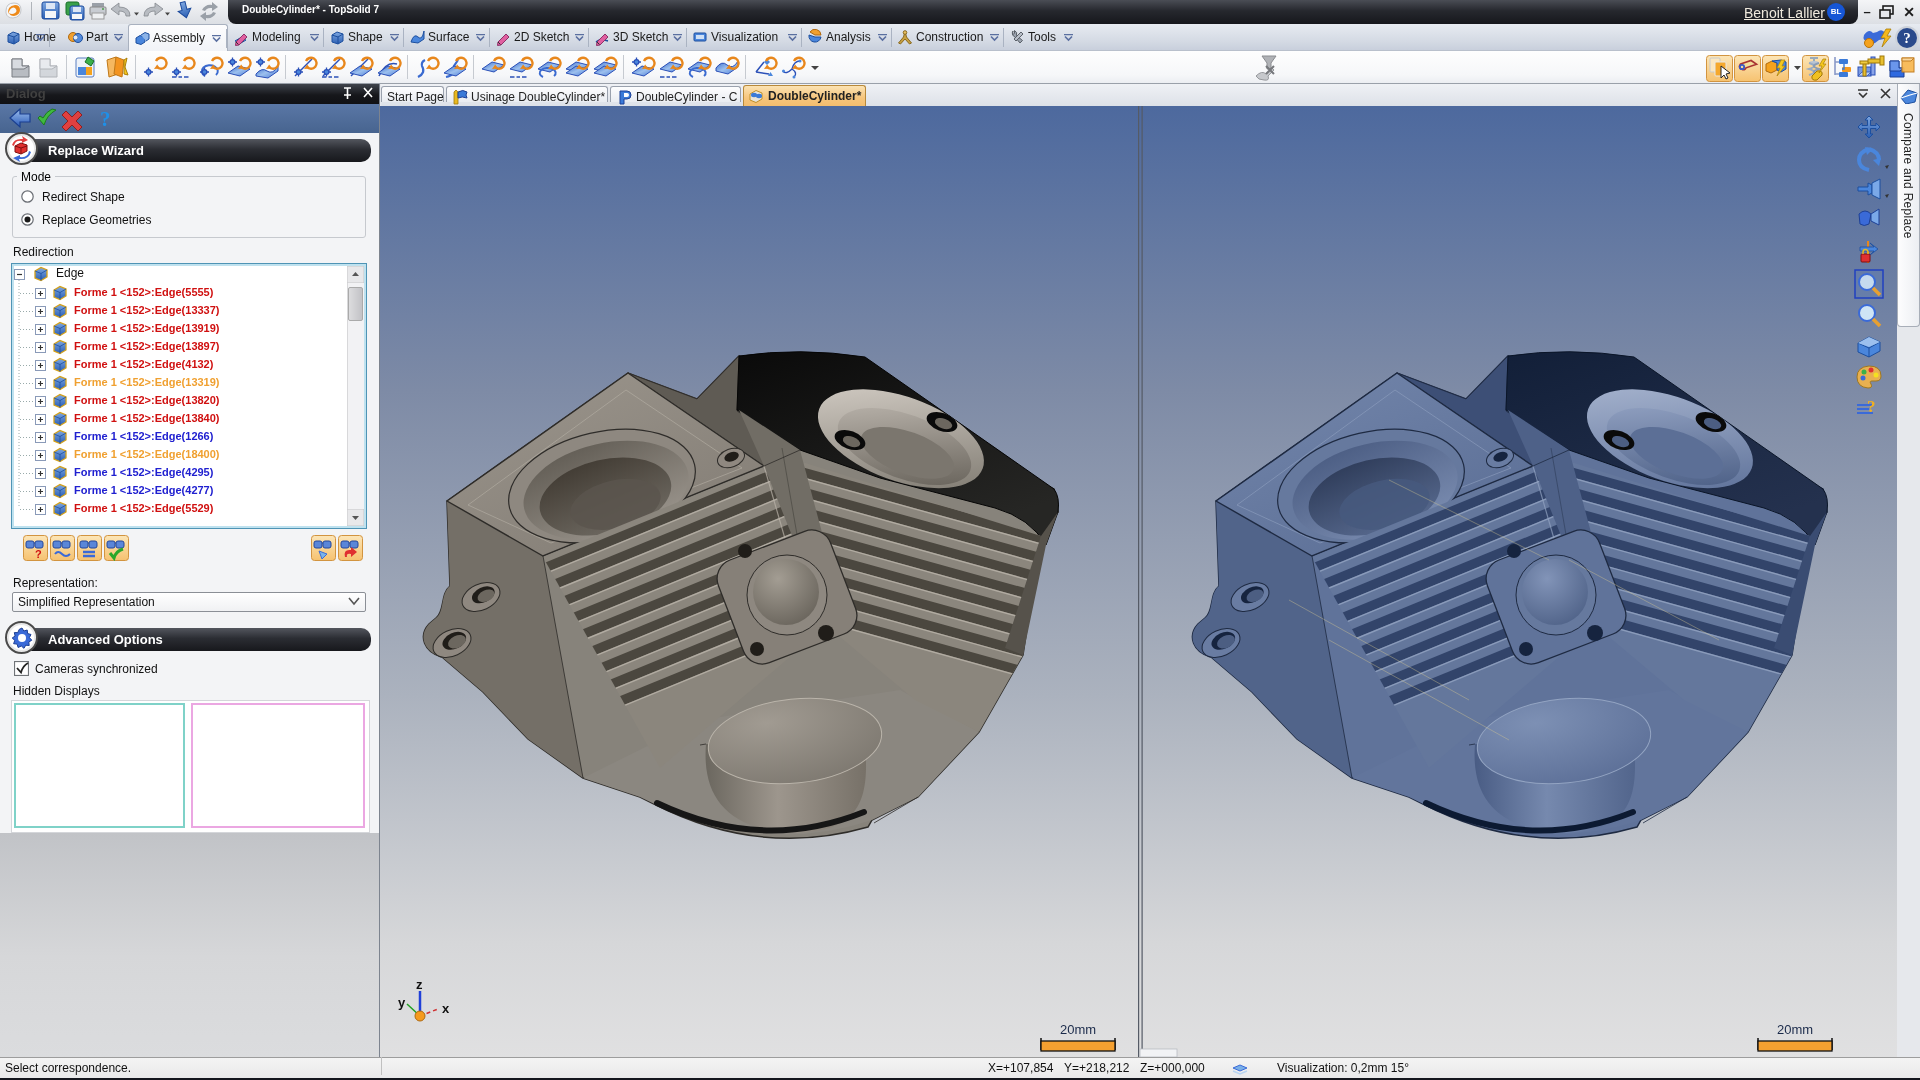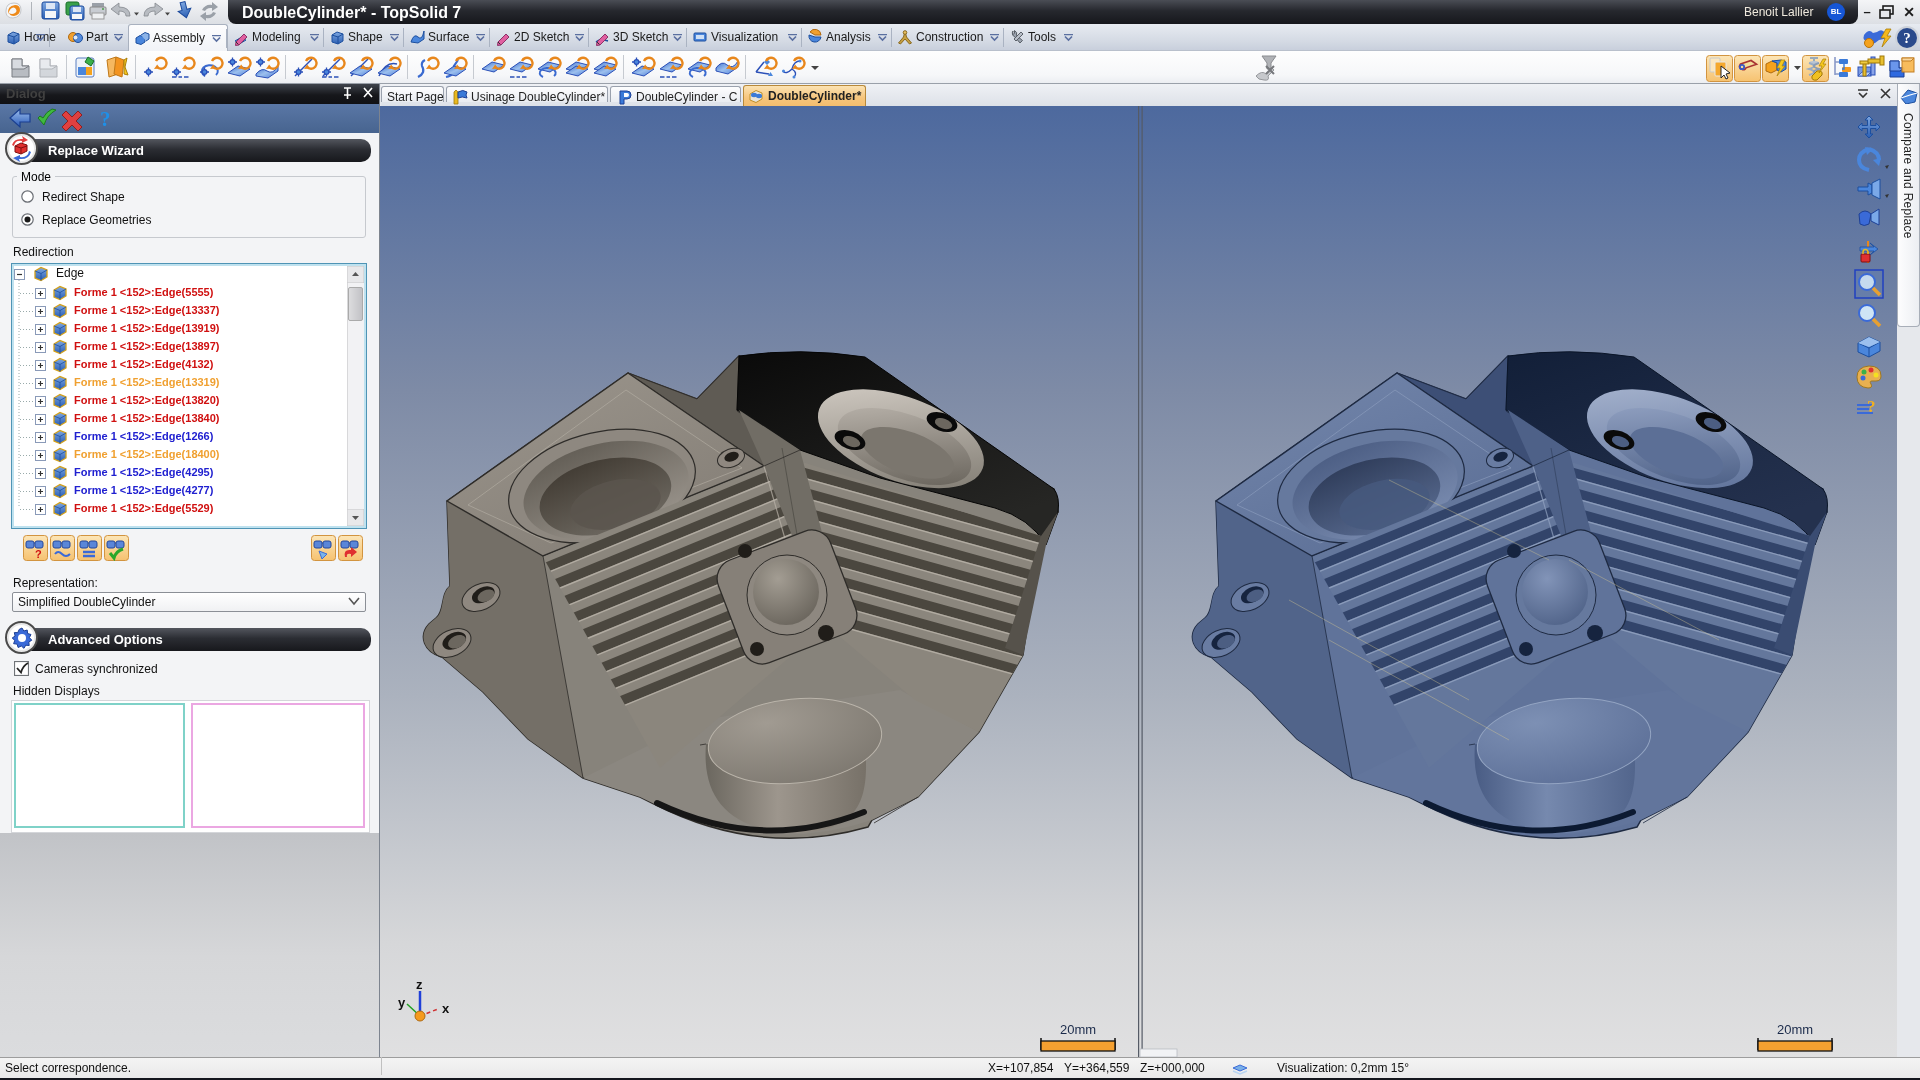--- a/index.html
+++ b/index.html
@@ -1,21 +1,21 @@
 <!DOCTYPE html>
 <html><head><meta charset="utf-8">
 <style>
 *{margin:0;padding:0;box-sizing:border-box}
 html,body{width:1920px;height:1080px;overflow:hidden;font-family:"Liberation Sans",sans-serif;background:#e6e8ec}
 .abs{position:absolute}
 #page{position:relative;width:1920px;height:1080px}
 #titlebar{position:absolute;left:0;top:0;width:1920px;height:24px;background:linear-gradient(#f4f5f7,#dcdfe4)}
 #titledark{position:absolute;left:228px;top:0;width:1630px;height:24px;background:linear-gradient(#4a4d55,#26282e 45%,#16171c);border-bottom-left-radius:8px;border-bottom-right-radius:8px}
-#titletext{position:absolute;left:242px;top:4px;font-size:16px;font-weight:bold;color:#fff}
-#user{position:absolute;left:1744px;top:5px;font-size:12px;color:#efe9dd;}
+#titletext{position:absolute;left:242px;top:4px;font-size:10px;font-weight:bold;color:#fff}
+#user{position:absolute;left:1744px;top:5px;font-size:14px;color:#efe9dd;text-decoration:underline}
 #blbadge{position:absolute;left:1827px;top:3px;width:18px;height:18px;border-radius:50%;background:#1656d6;color:#fff;font-size:8px;font-weight:bold;text-align:center;line-height:18px}
 .winbtn{position:absolute;top:0;height:24px;color:#1c1c1c;font-size:13px;text-align:center;line-height:24px}
 #ribbon{position:absolute;left:0;top:24px;width:1920px;height:27px;background:linear-gradient(#e7ebf1,#d3d9e3 70%,#c8cfdc);border-bottom:1px solid #b9c0cc}
 .rtab{position:absolute;top:0;height:27px;font-size:12px;color:#1a1a1a;white-space:nowrap}
 .rtab .sep{position:absolute;right:0;top:4px;width:1px;height:19px;background:#aab3c2}
 .rtab.sel{background:linear-gradient(#fdfdfe,#f1f3f7);border:1px solid #a9b1bf;border-bottom:none;border-radius:3px 3px 0 0}
 #toolbar{position:absolute;left:0;top:51px;width:1920px;height:33px;background:linear-gradient(#fefefe,#f6f7f9 75%,#eceef2);border-bottom:1px solid #9aa0a9}
 .tsep{position:absolute;top:55px;width:1px;height:24px;background:#c6cad0}
 #dialog{position:absolute;left:0;top:84px;width:380px;height:973px;background:#f3f4f6;border-right:1px solid #7d848f}
 #dlghead{position:absolute;left:0;top:0;width:379px;height:20px;background:linear-gradient(#3f434c,#16171b 55%,#101014)}
@@ -760,21 +760,21 @@
       </svg>
 <svg class="abs" style="left:338px;top:451px;" width="25" height="26" viewBox="0 0 25 26">
         <rect x="0.5" y="0.5" width="24" height="25" rx="3" fill="url(#gob)" stroke="#d29440"></rect>
         <rect x="3" y="6" width="8" height="7" rx="2" fill="#5a86d8" stroke="#24489c"></rect>
         <rect x="12" y="6" width="8" height="7" rx="2" fill="#5a86d8" stroke="#24489c"></rect>
         <path d="M11,8 h1" stroke="#24489c"></path>
         <path d="M7,22 q-2,-8 6,-7 l0,-3 6,5 -6,5 0,-3 q-5,-1 -4,3z" fill="#e03030"></path>
       </svg>
 <div class="txt" style="left:13px;top:492px">Representation:</div>
 <div id="repdrop"></div>
-<div class="txt" style="left:18px;top:511px">Simplified DoubleCylinder</div>
+<div class="txt" style="left:18px;top:511px">Simplified Representation</div>
 <svg class="abs" style="left:348px;top:513px;" width="12" height="9" viewBox="0 0 12 9">
         <path d="M1,1 l5,6 5,-6" fill="none" stroke="#555" stroke-width="1.6"></path>
       </svg>
 <div class="hdrbar" style="left:22px;top:544px;width:349px">
         <span>Advanced Options</span>
       </div>
 <div class="circ" style="left:5px;top:537px"></div>
 <svg class="abs" style="left:9px;top:541px;" width="26" height="26" viewBox="0 0 26 26">
         <path d="M13,3 l1.8,3 3.4,-1 0.4,3.5 3.4,1 -1.6,3.1 2.4,2.6 -3,1.8 0.4,3.5 -3.5,-0.3 -1.7,3.1 -2.7,-2.3 -3.2,1.5 -1,-3.4 -3.5,-0.4 1.2,-3.3 -2.6,-2.4 2.9,-2 -0.8,-3.4 3.5,0 1.4,-3.2z" fill="#3a6ad8" stroke="#1d4096"></path>
         <circle cx="13" cy="13" r="4" fill="#fff"></circle>
@@ -1290,19 +1290,19 @@
 <div id="vtab"></div>
 <svg class="abs" style="left:1899px;top:86px;" width="20" height="18" viewBox="0 0 20 18">
       <path d="M2,12 l7,-8 9,3 -2,9 -9,2z" fill="#4a86dc" stroke="#1d4f9e"></path>
       <path d="M2,12 l9,-3 7,-2" fill="none" stroke="#fff" stroke-width="1.2"></path>
     </svg>
 <div id="vtabtxt">Compare and Replace</div>
 <div id="status"></div><div id="statdark"></div>
 <div class="abs" style="left:381px;top:1057px;width:1px;height:18px;background:#c0c0c0"></div>
 <div class="stxt" style="left:5px">Select correspondence.</div>
 <div class="stxt" style="left:988px">X=+107,854</div>
-<div class="stxt" style="left:1064px">Y=+364,559</div>
+<div class="stxt" style="left:1064px">Y=+218,212</div>
 <div class="stxt" style="left:1140px">Z=+000,000</div>
 <svg class="abs" style="left:1232px;top:1061px;" width="16" height="14" viewBox="0 0 16 14">
       <path d="M1,7 l7,-3 7,3 -7,3z" fill="#7ab0e8" stroke="#3a6ad8"></path>
       <path d="M1,10 l7,3 7,-3" fill="none" stroke="#b8d4f0" stroke-width="1.5"></path>
     </svg>
 <div class="stxt" style="left:1277px">Visualization: 0,2mm 15°</div>
 </div>
 </body></html>

